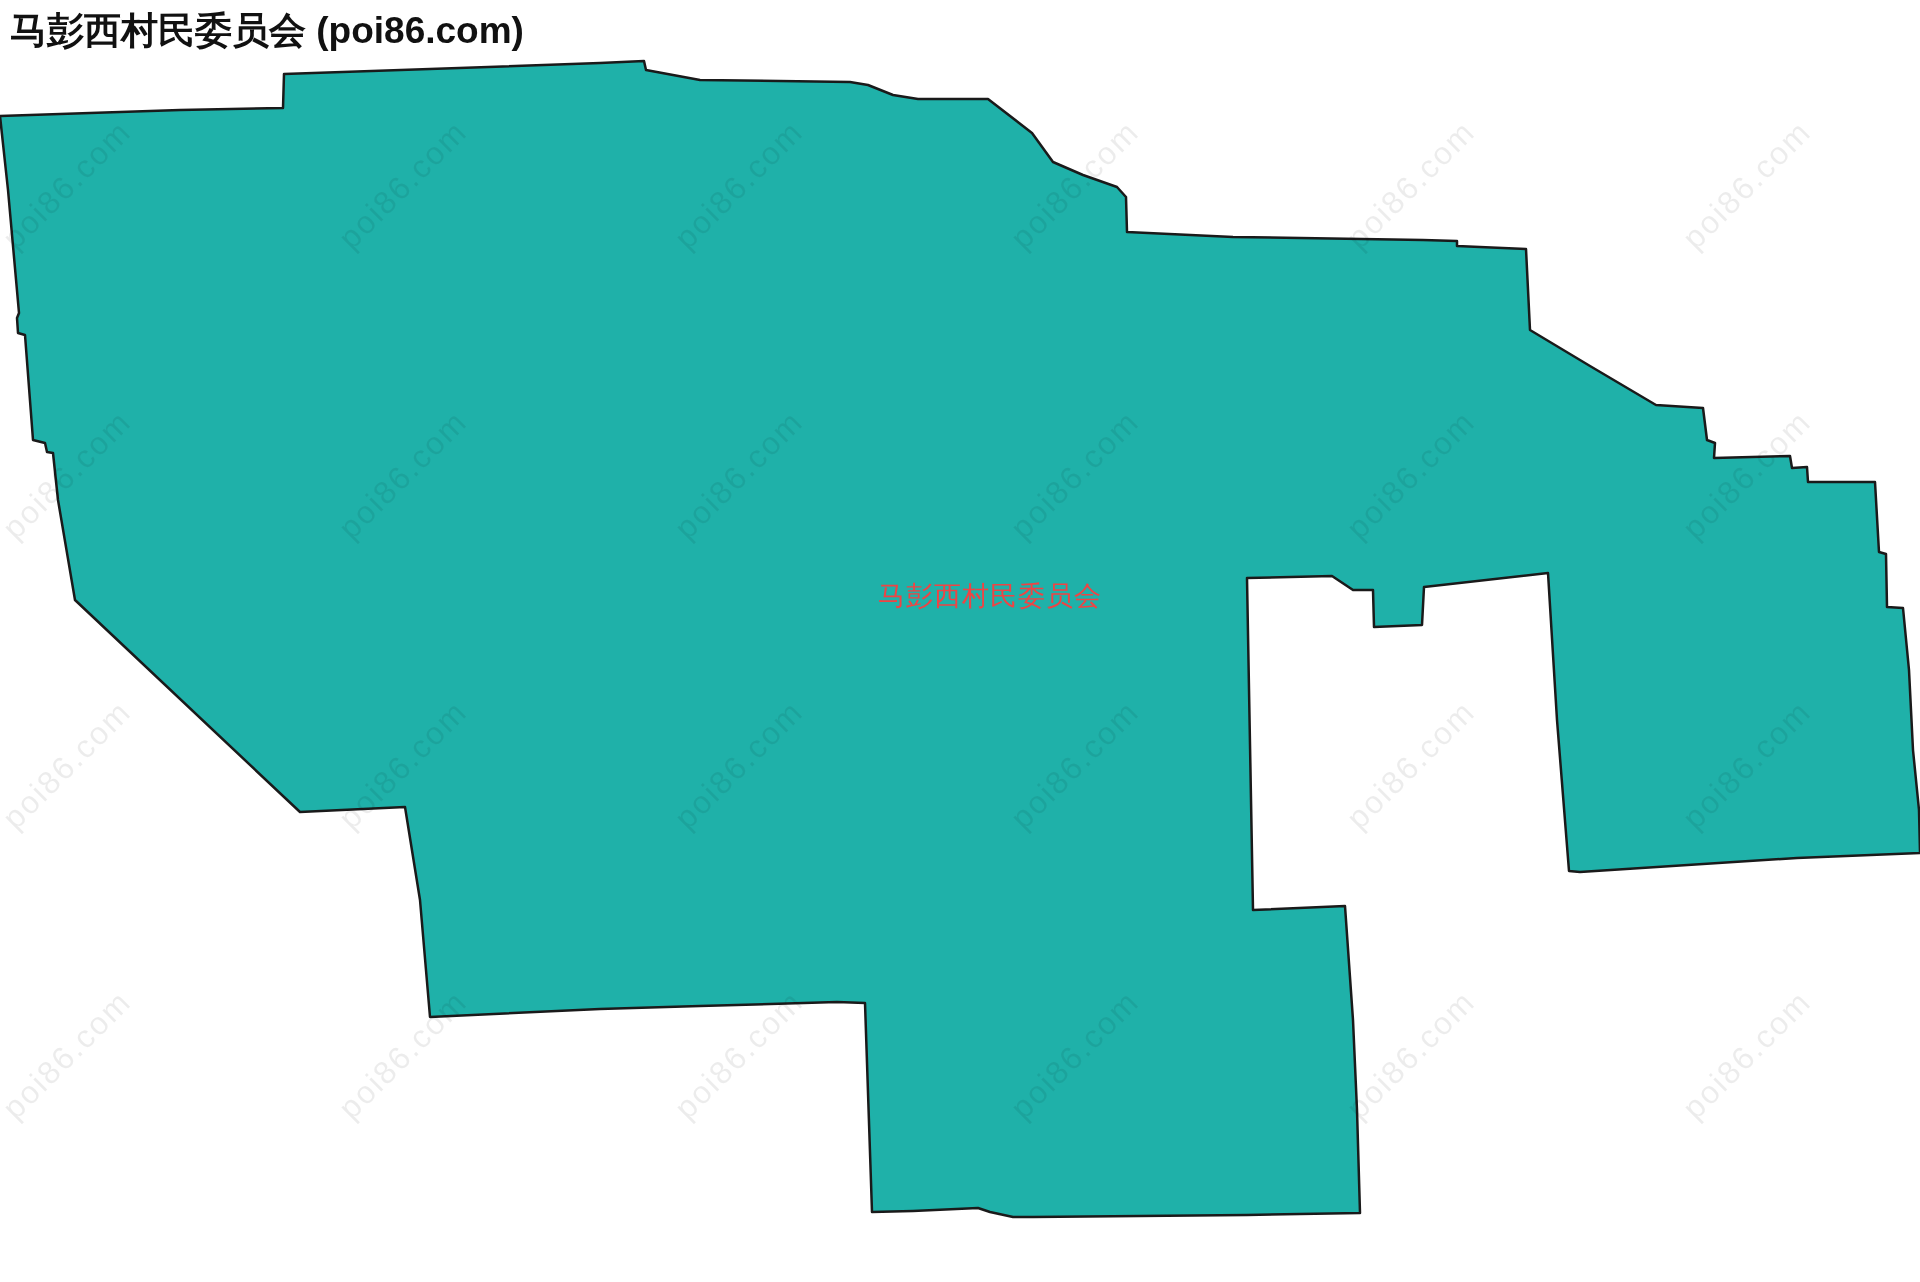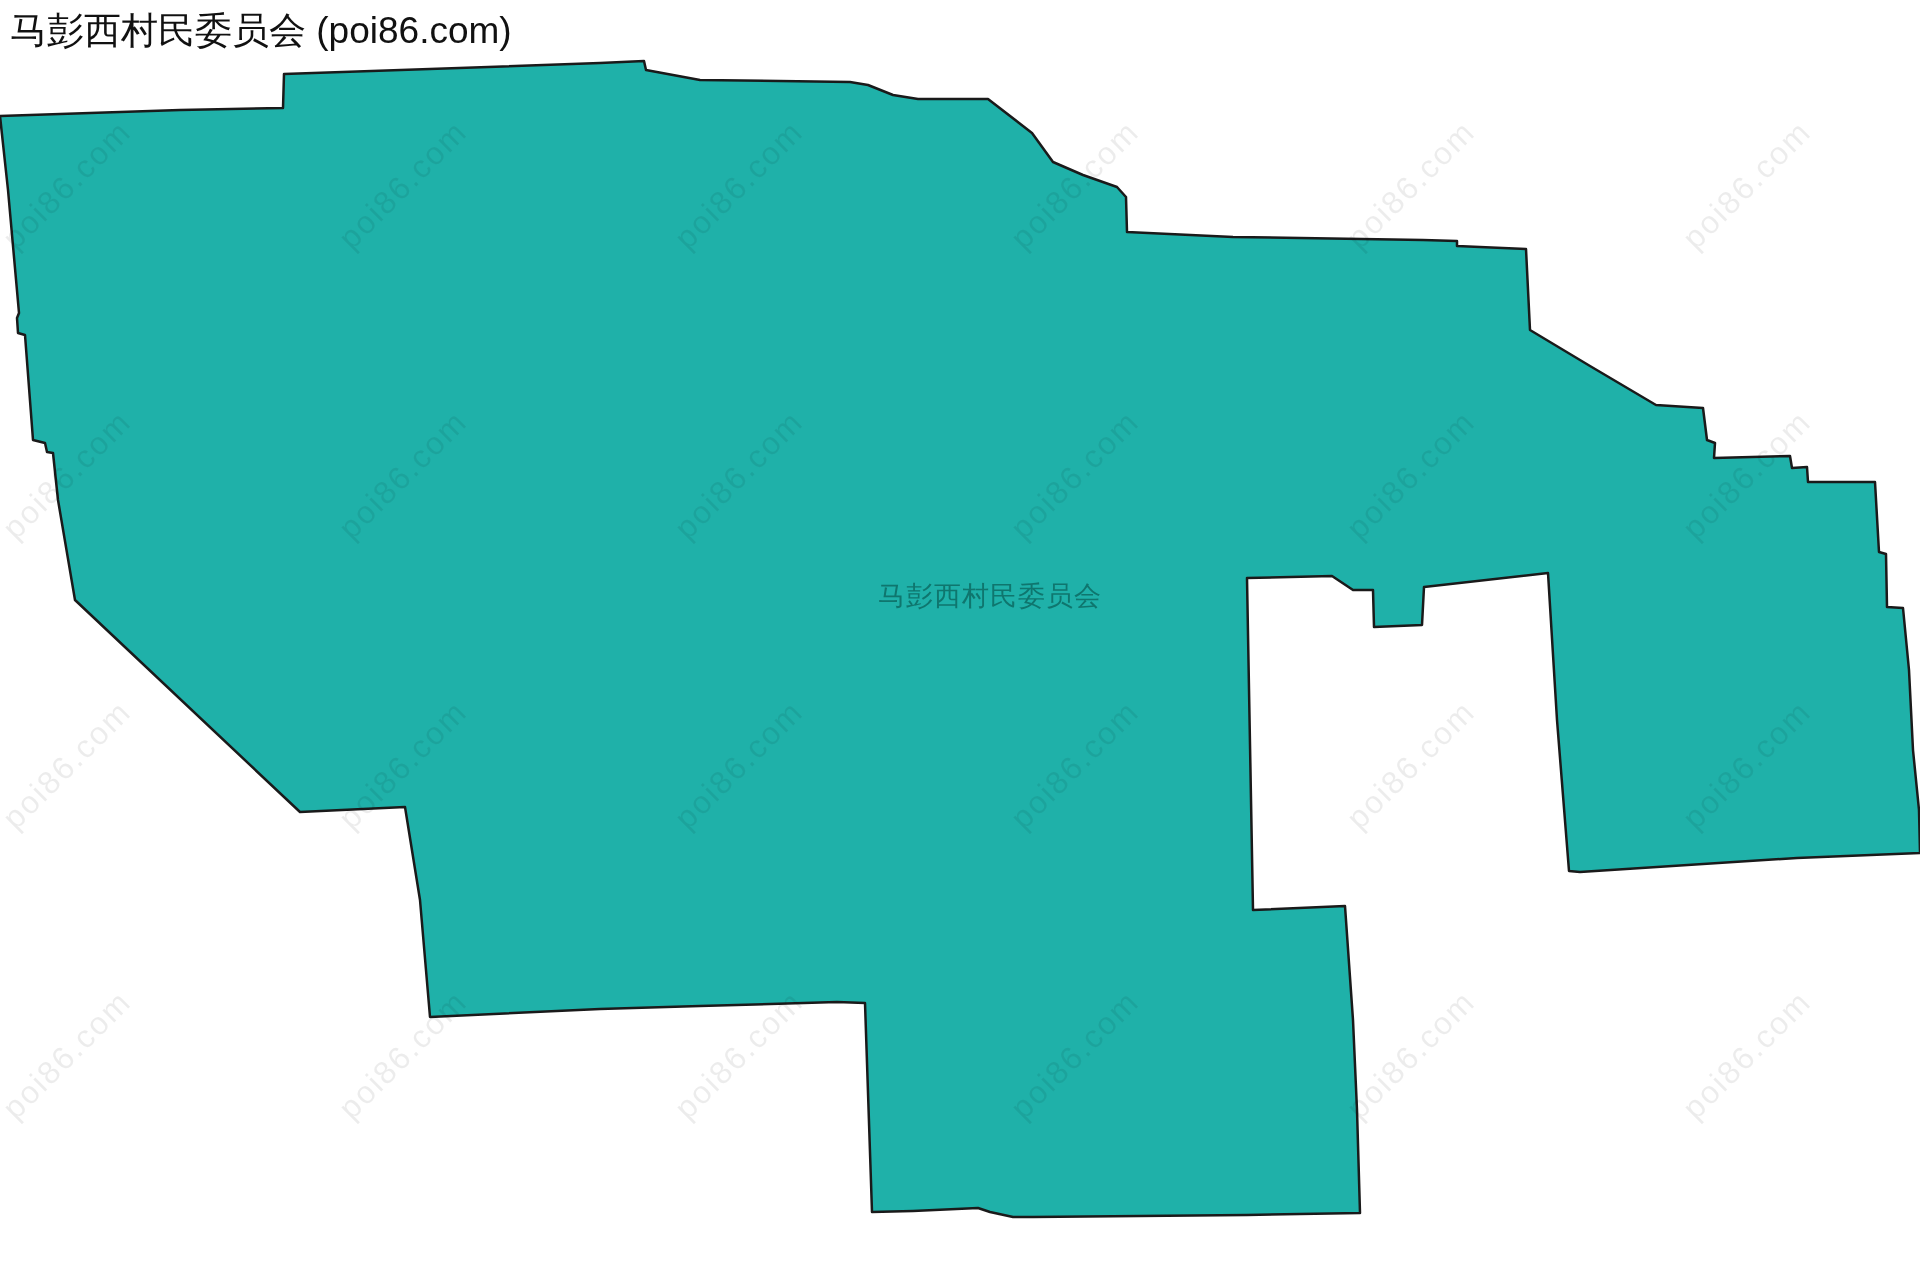--- a/index.html
+++ b/index.html
@@ -39,33 +39,33 @@
     color: rgba(0, 0, 0, 0.075);
     transform: translate(-50%, -50%) rotate(-45deg);
     white-space: nowrap;
     user-select: none;
   }
   .page-title {
     position: absolute;
     left: 10px;
     top: 6px;
     font-size: 37px;
-    font-weight: 400;
+    font-weight: 700;
     color: #111111;
     z-index: 3;
     white-space: nowrap;
   }
   .region-label {
     position: absolute;
     left: 878px;
     top: 578px;
     font-size: 27px;
     font-weight: 400;
     letter-spacing: 1px;
-    color: #0f766e;
+    color: #ef4444;
     z-index: 3;
     white-space: nowrap;
   }
 </style>
 </head>
 <body>
 
 <div class="stage">
 
   <svg class="map-svg" viewBox="0 0 1920 1282" xmlns="http://www.w3.org/2000/svg">

